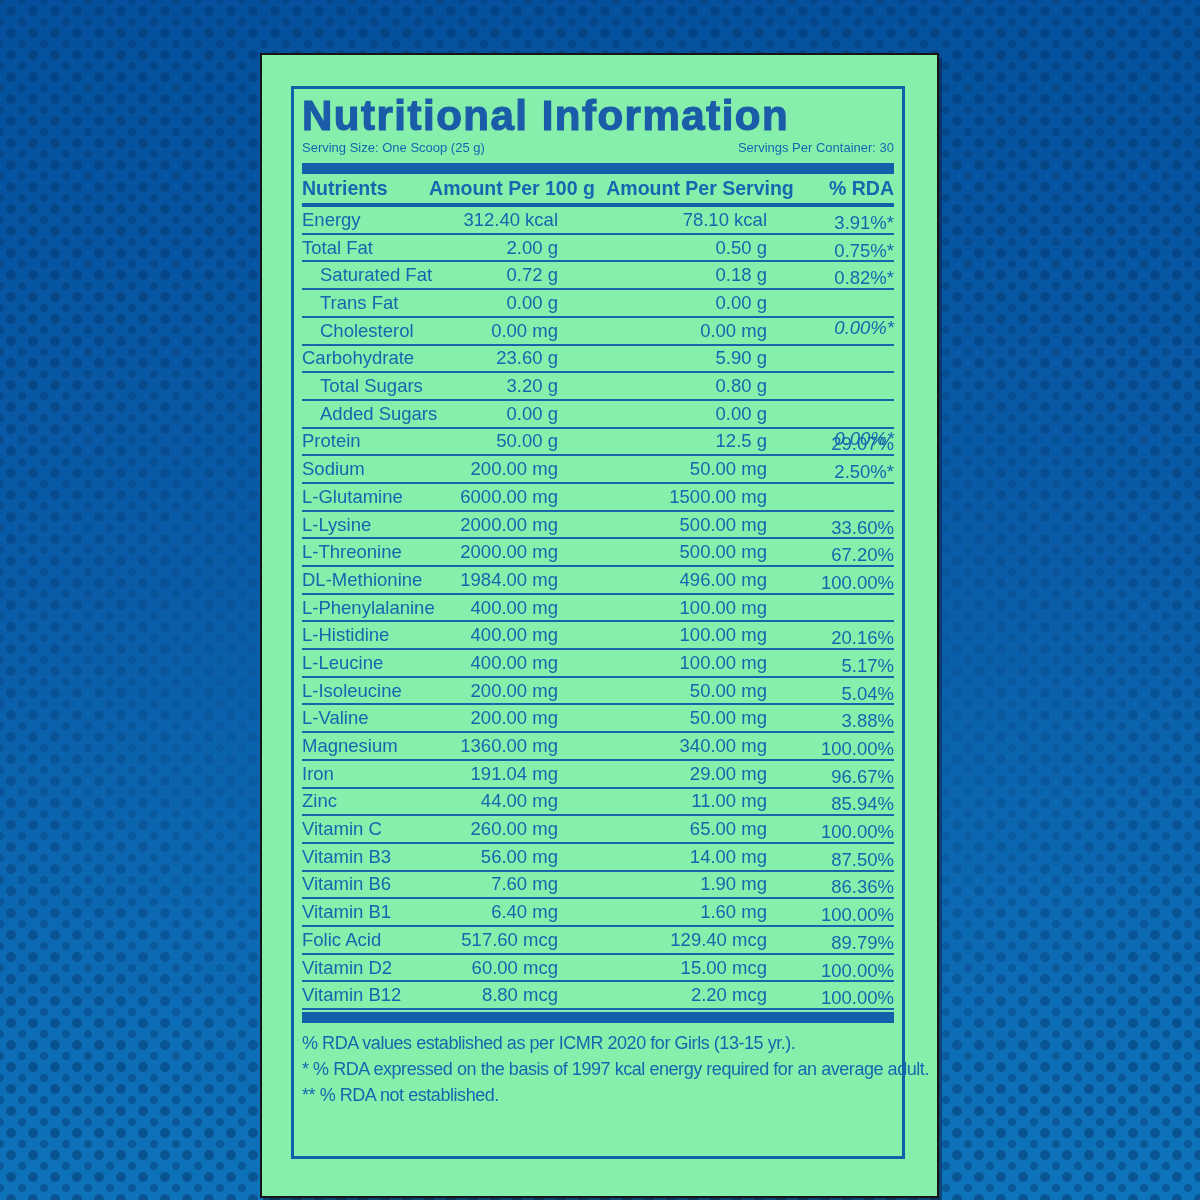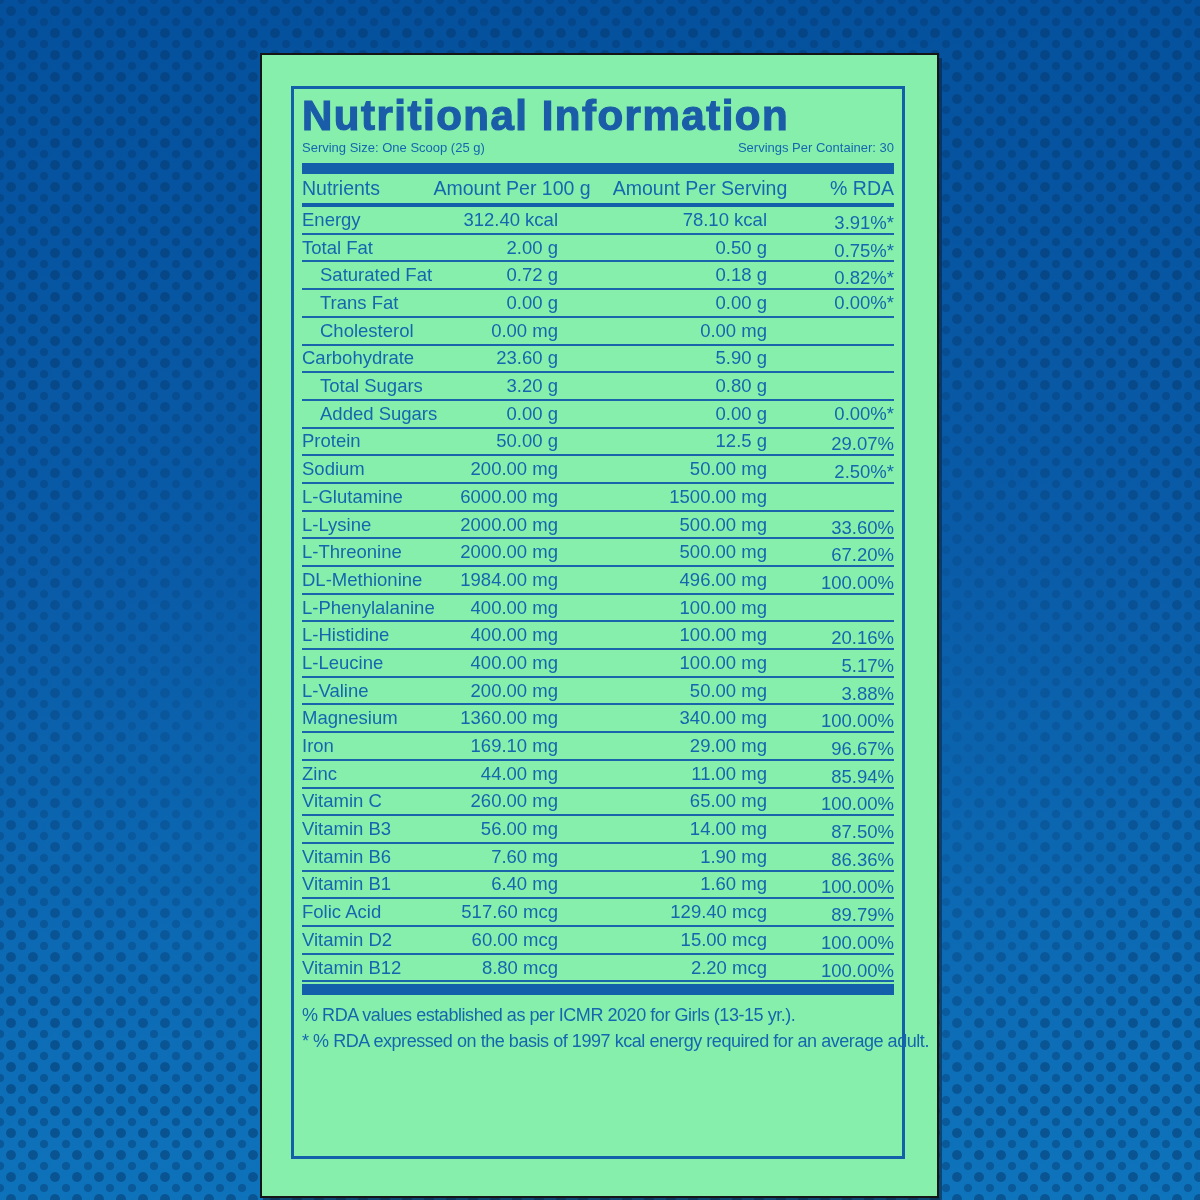--- a/index.html
+++ b/index.html
@@ -40,38 +40,38 @@
   }
   .bar{height:11px;background:#135FA9;}
   .bar-top{margin-top:8px;}
   .bar-bottom{margin-top:2px;}
   table{
     width:100%;border-collapse:collapse;table-layout:fixed;
     color:#1666AF;font-size:18.5px;margin-top:0;
   }
   col.c1{width:122px;}col.c2{width:176px;}col.c3{width:200px;}col.c4{width:auto;}
   thead th{
-    font-size:19.5px;font-weight:normal;color:#1567B0;height:29px;
+    font-size:19.5px;font-weight:bold;color:#1567B0;height:29px;
     border-bottom:4px solid #135FA9;vertical-align:middle;white-space:nowrap;padding:0;
   }
   th.h1{text-align:left;}
   th.h2{text-align:center;}
   th.h3{}
   th.h4{text-align:right;}
   tbody td{
     height:25.7px;border-bottom:2px solid #1A64AB;vertical-align:middle;
     white-space:nowrap;padding:0;overflow:visible;
   }
   td.c1{text-align:left;}
   td.c1.indent{padding-left:18px;}
   td.c2{text-align:right;padding-right:42px;}
   td.c3{text-align:right;padding-right:33px;}
   td.c4{text-align:right;}
   td.c4 span{position:relative;top:3px;display:inline-block;}
-  td.c4.low span{top:0;}
+  td.c4.low span{top:25px;font-style:italic;}
   .footnotes{margin-top:7px;color:#1666AF;font-size:18px;letter-spacing:-0.45px;line-height:26px;white-space:nowrap;}
   .footnotes p{margin:0;}
 </style>
 </head>
 <body>
 
 <div class="bg-dots"></div>
 
 <div class="panel">
   <div class="frame">
@@ -197,34 +197,40 @@
             <td class="c3"><span>100.00 mg</span></td>
             <td class="c4"><span>20.16%</span></td>
           </tr>
           <tr>
             <td class="c1"><span>L-Leucine</span></td>
             <td class="c2"><span>400.00 mg</span></td>
             <td class="c3"><span>100.00 mg</span></td>
             <td class="c4"><span>5.17%</span></td>
           </tr>
           <tr>
+            <td class="c1"><span>L-Isoleucine</span></td>
+            <td class="c2"><span>200.00 mg</span></td>
+            <td class="c3"><span>50.00 mg</span></td>
+            <td class="c4"><span>5.04%</span></td>
+          </tr>
+          <tr>
             <td class="c1"><span>L-Valine</span></td>
             <td class="c2"><span>200.00 mg</span></td>
             <td class="c3"><span>50.00 mg</span></td>
             <td class="c4"><span>3.88%</span></td>
           </tr>
           <tr>
             <td class="c1"><span>Magnesium</span></td>
             <td class="c2"><span>1360.00 mg</span></td>
             <td class="c3"><span>340.00 mg</span></td>
             <td class="c4"><span>100.00%</span></td>
           </tr>
           <tr>
             <td class="c1"><span>Iron</span></td>
-            <td class="c2"><span>169.10 mg</span></td>
+            <td class="c2"><span>191.04 mg</span></td>
             <td class="c3"><span>29.00 mg</span></td>
             <td class="c4"><span>96.67%</span></td>
           </tr>
           <tr>
             <td class="c1"><span>Zinc</span></td>
             <td class="c2"><span>44.00 mg</span></td>
             <td class="c3"><span>11.00 mg</span></td>
             <td class="c4"><span>85.94%</span></td>
           </tr>
           <tr>
@@ -270,16 +276,17 @@
             <td class="c4"><span>100.00%</span></td>
           </tr>
         </tbody>
     </table>
 
     <div class="bar bar-bottom"></div>
 
     <div class="footnotes">
       <p>% RDA values established as per ICMR 2020 for Girls (13-15 yr.).</p>
       <p>* % RDA expressed on the basis of 1997 kcal energy required for an average adult.</p>
+      <p>** % RDA not established.</p>
     </div>
 
   </div>
 </div>
 
 </body></html>

